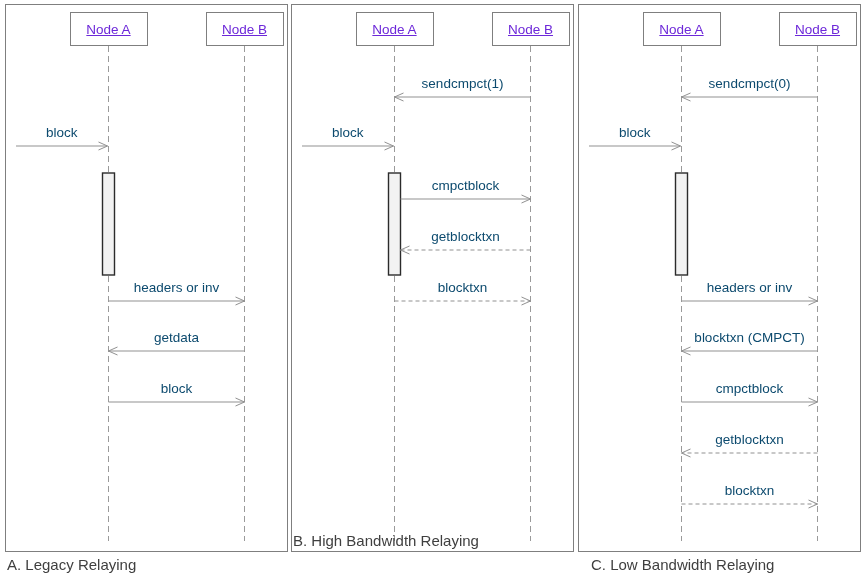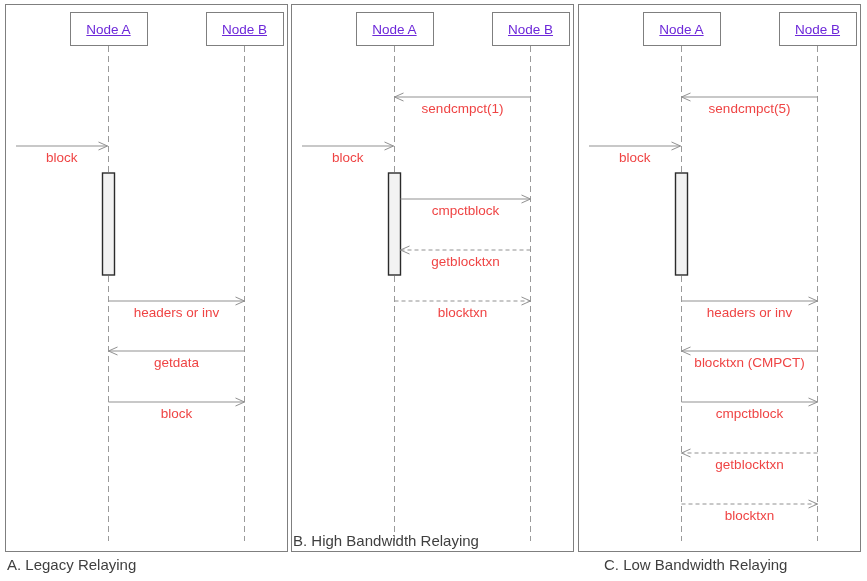--- a/index.html
+++ b/index.html
@@ -33,24 +33,23 @@
   .node-label {
     font-size: 13.5px;
     color: #6d28d9;
     text-decoration: underline;
     white-space: nowrap;
   }
   .msg-label {
     position: absolute;
     transform: translateX(-50%);
     font-size: 13.5px;
-    color: #ef4444;
+    color: #0c4a6e;
     white-space: nowrap;
     text-align: center;
-    margin-top: 25px;
   }
   .caption {
     position: absolute;
     font-size: 15px;
     color: #3f3f3f;
     white-space: nowrap;
   }
 </style>
 </head>
 <body>
@@ -124,28 +123,28 @@
         <polyline points="229.5,292 238.5,296 229.5,300" fill="none" stroke="#919191" stroke-width="1"></polyline>
         <line x1="238.5" y1="346" x2="102.5" y2="346" stroke="#919191" stroke-width="1"></line>
         <polyline points="111.5,342 102.5,346 111.5,350" fill="none" stroke="#919191" stroke-width="1"></polyline>
         <line x1="102.5" y1="397" x2="238.5" y2="397" stroke="#919191" stroke-width="1"></line>
         <polyline points="229.5,393 238.5,397 229.5,401" fill="none" stroke="#919191" stroke-width="1"></polyline>
         <line x1="238.5" y1="448" x2="102.5" y2="448" stroke="#919191" stroke-width="1" stroke-dasharray="4 3"></line>
         <polyline points="111.5,444 102.5,448 111.5,452" fill="none" stroke="#919191" stroke-width="1"></polyline>
         <line x1="102.5" y1="499" x2="238.5" y2="499" stroke="#919191" stroke-width="1" stroke-dasharray="4 3"></line>
         <polyline points="229.5,495 238.5,499 229.5,503" fill="none" stroke="#919191" stroke-width="1"></polyline>
       </svg>
-      <div class="msg-label" style="left: 170.5px; top: 71px;">sendcmpct(5)</div>
+      <div class="msg-label" style="left: 170.5px; top: 71px;">sendcmpct(0)</div>
       <div class="msg-label" style="left: 55.75px; top: 120px;">block</div>
       <div class="msg-label" style="left: 170.5px; top: 275px;">headers or inv</div>
       <div class="msg-label" style="left: 170.5px; top: 325px;">blocktxn (CMPCT)</div>
       <div class="msg-label" style="left: 170.5px; top: 376px;">cmpctblock</div>
       <div class="msg-label" style="left: 170.5px; top: 427px;">getblocktxn</div>
       <div class="msg-label" style="left: 170.5px; top: 478px;">blocktxn</div>
       <div class="node-box" style="left: 63.5px; top: 7px;">
         <span class="node-label">Node A</span>
       </div>
       <div class="node-box" style="left: 199.5px; top: 7px;">
         <span class="node-label">Node B</span>
       </div>
     </div>
-    <div class="caption" style="left: 604px; top: 556px;">C. Low Bandwidth Relaying</div>
+    <div class="caption" style="left: 591px; top: 556px;">C. Low Bandwidth Relaying</div>
   </div>
 
 </body></html>

